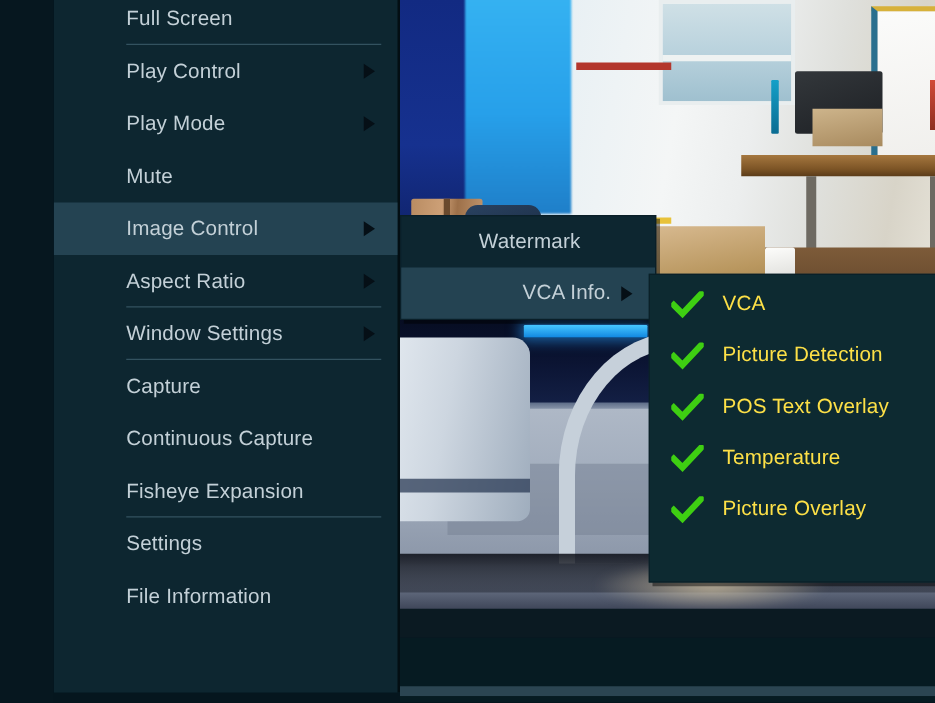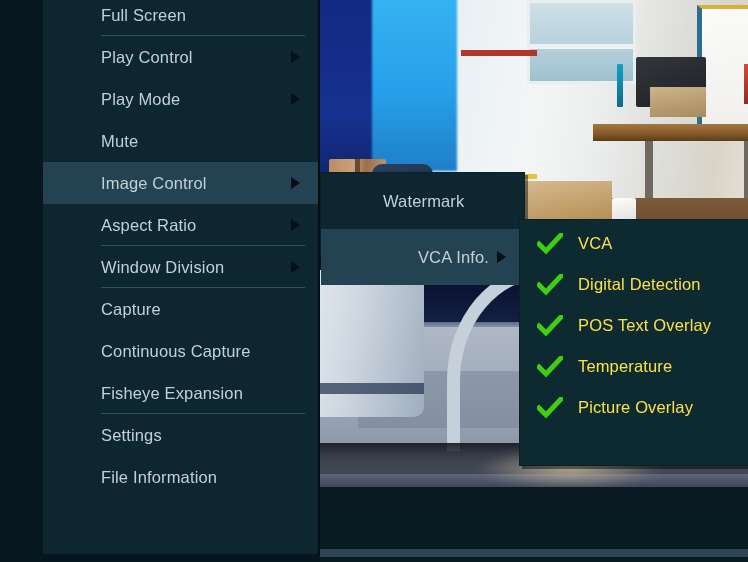--- a/index.html
+++ b/index.html
@@ -301,21 +301,21 @@
   }
 
   #menu-sub {
     left: 277px; top: 172px;
     width: 205px; height: 84px;
     background: #0d2630;
     box-shadow: 3px 3px 0 rgba(0,0,0,.45);
     border: 1px solid #0a1f28;
   }
   #menu-sub .menu-item {
-    height: 56px;
+    height: 41px;
     padding-left: 62px;
     font-size: 16.5px;
   }
   #menu-sub .menu-item.highlighted { background: #244352; justify-content: center; }
 
   #menu-third {
     left: 476px; top: 219px;
     width: 262px; height: 247px;
     background: #0d2a31;
     box-shadow: 3px 3px 0 rgba(0,0,0,.45);
@@ -420,21 +420,21 @@
       <span>Image Control</span>
       <span class="arrow"></span>
     </div>
 
     <div class="menu-item sep-after">
       <span>Aspect Ratio</span>
       <span class="arrow"></span>
     </div>
 
     <div class="menu-item sep-after">
-      <span>Window Division</span>
+      <span>Window Settings</span>
       <span class="arrow"></span>
     </div>
 
     <div class="menu-item">
       <span>Capture</span>
     </div>
 
     <div class="menu-item">
       <span>Continuous Capture</span>
     </div>
@@ -473,21 +473,21 @@
       </span>
       <span>VCA</span>
     </div>
 
     <div class="menu-item">
       <span class="check">
         <svg viewBox="0 0 26 22">
             <path d="M2 11 L9 18 L24 2" fill="none" stroke="#3ecf12" stroke-width="5" stroke-linecap="square"></path>
           </svg>
       </span>
-      <span>Digital Detection</span>
+      <span>Picture Detection</span>
     </div>
 
     <div class="menu-item">
       <span class="check">
         <svg viewBox="0 0 26 22">
             <path d="M2 11 L9 18 L24 2" fill="none" stroke="#3ecf12" stroke-width="5" stroke-linecap="square"></path>
           </svg>
       </span>
       <span>POS Text Overlay</span>
     </div>

